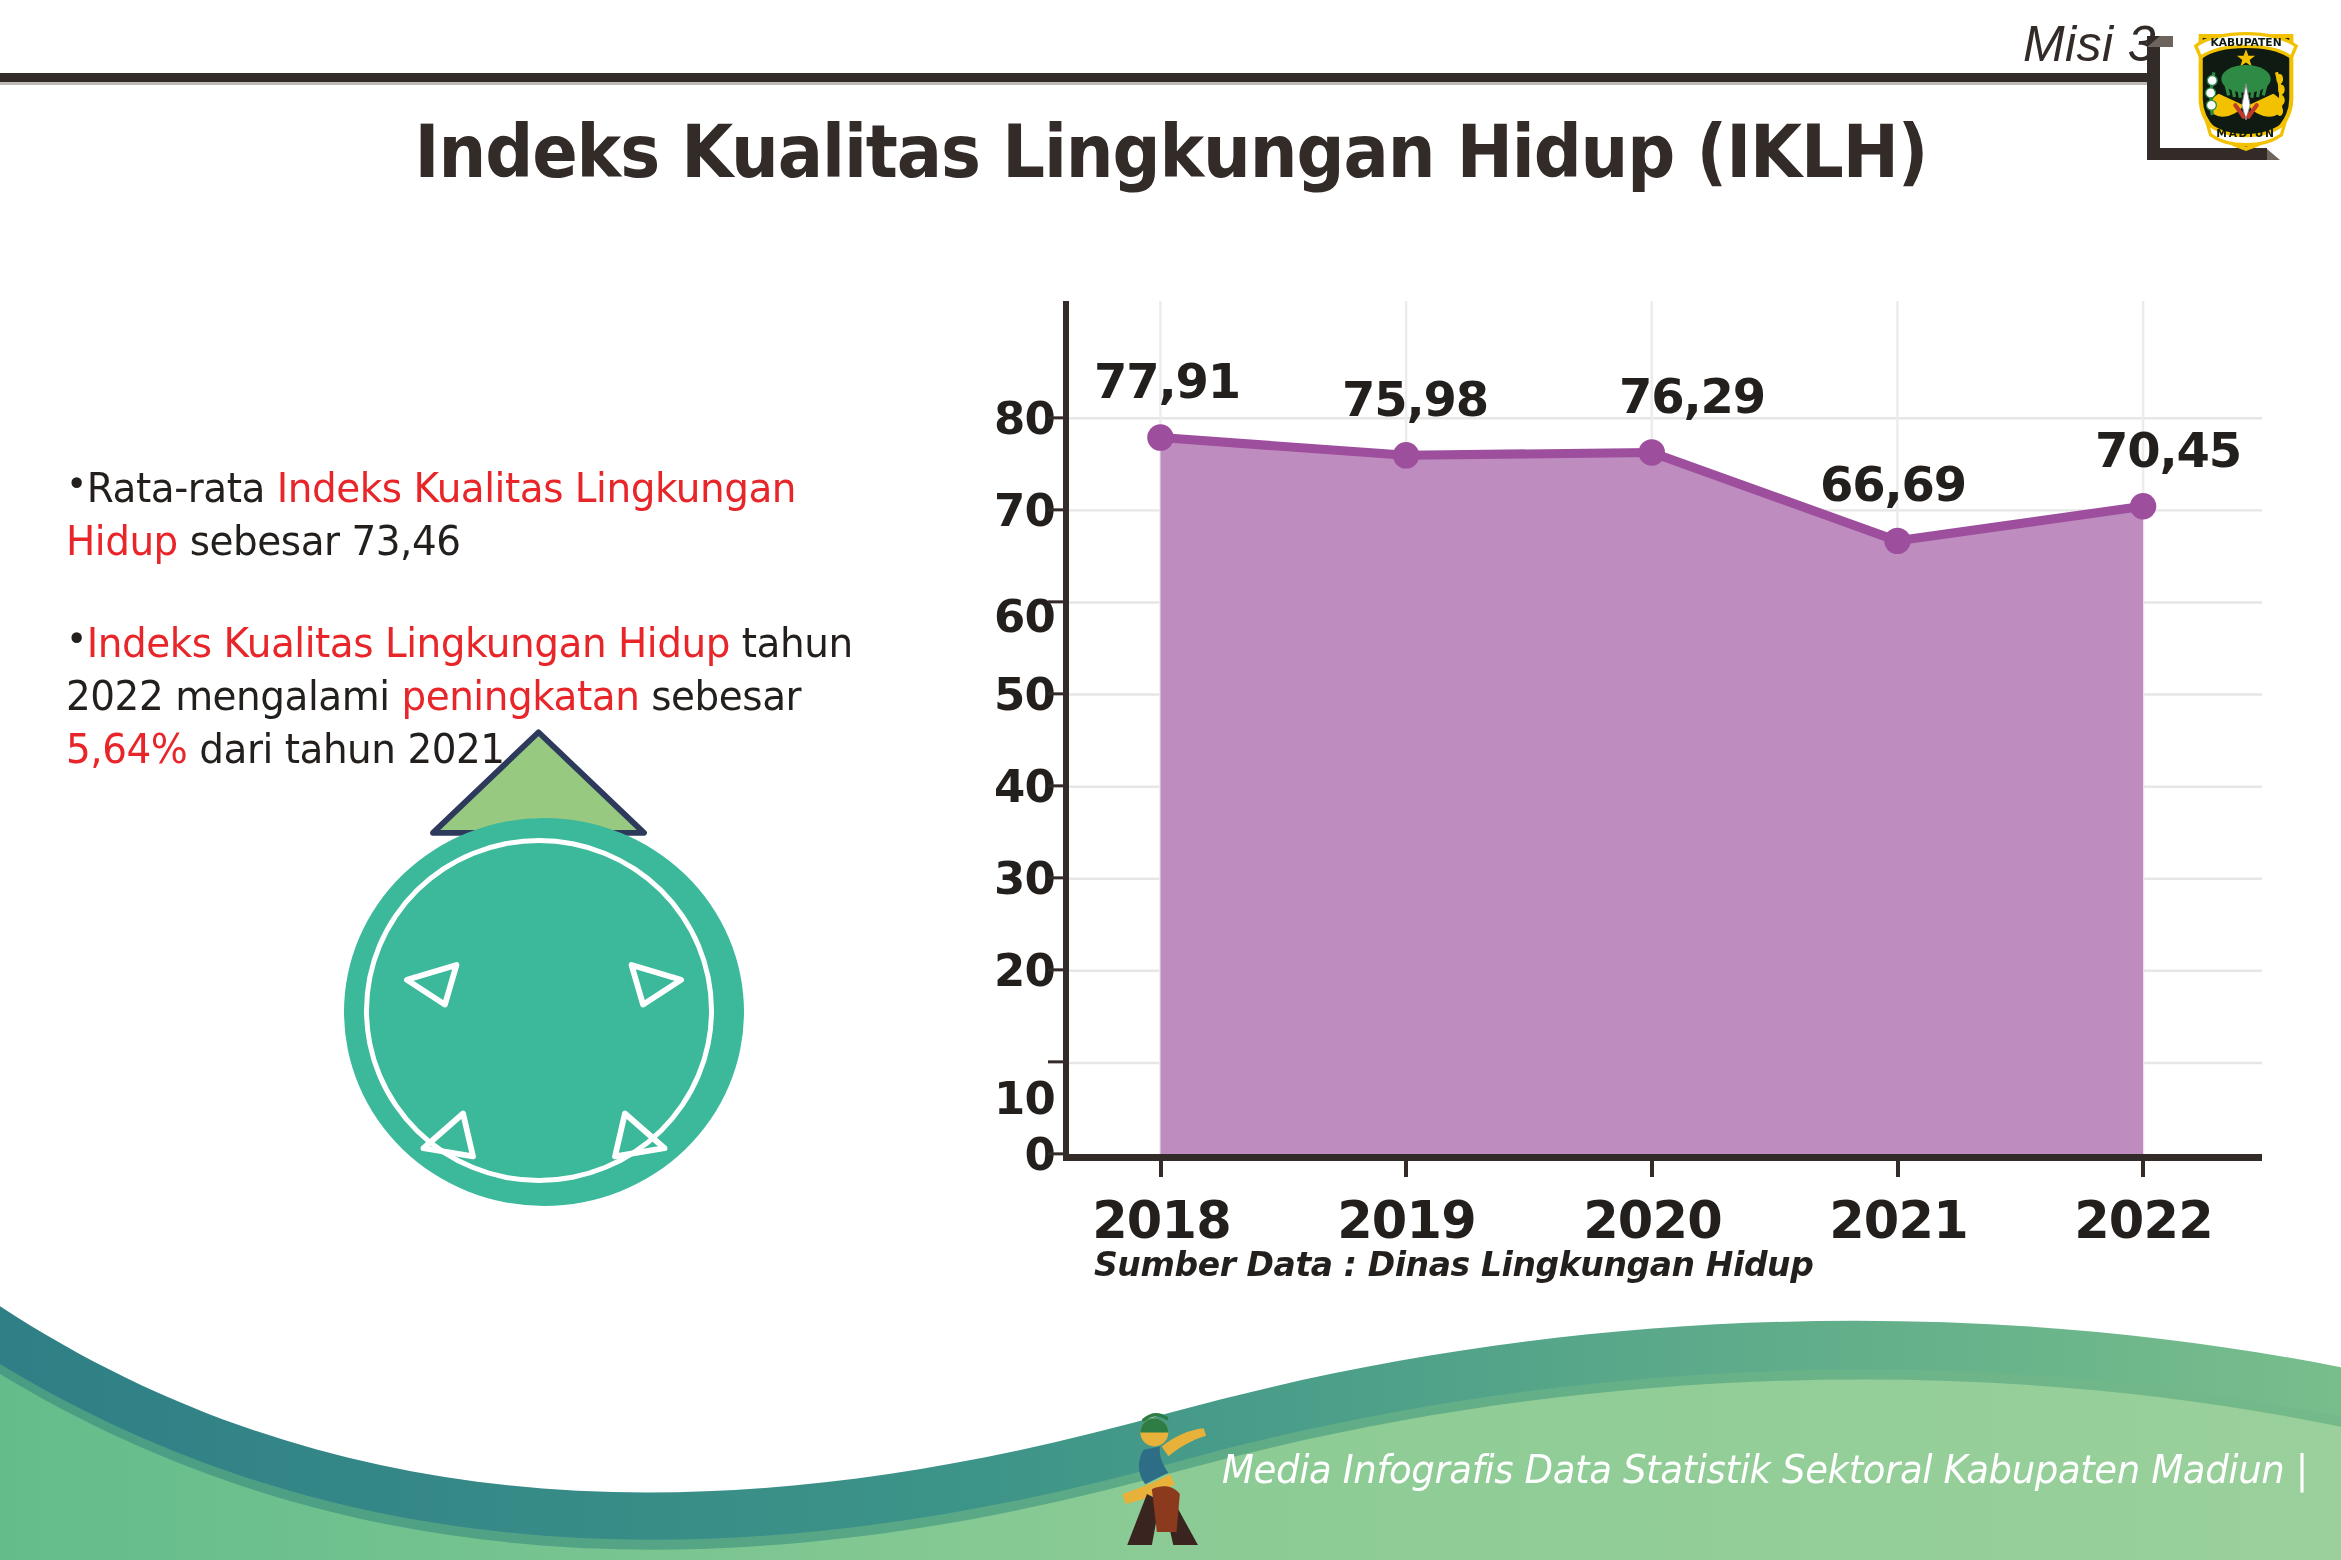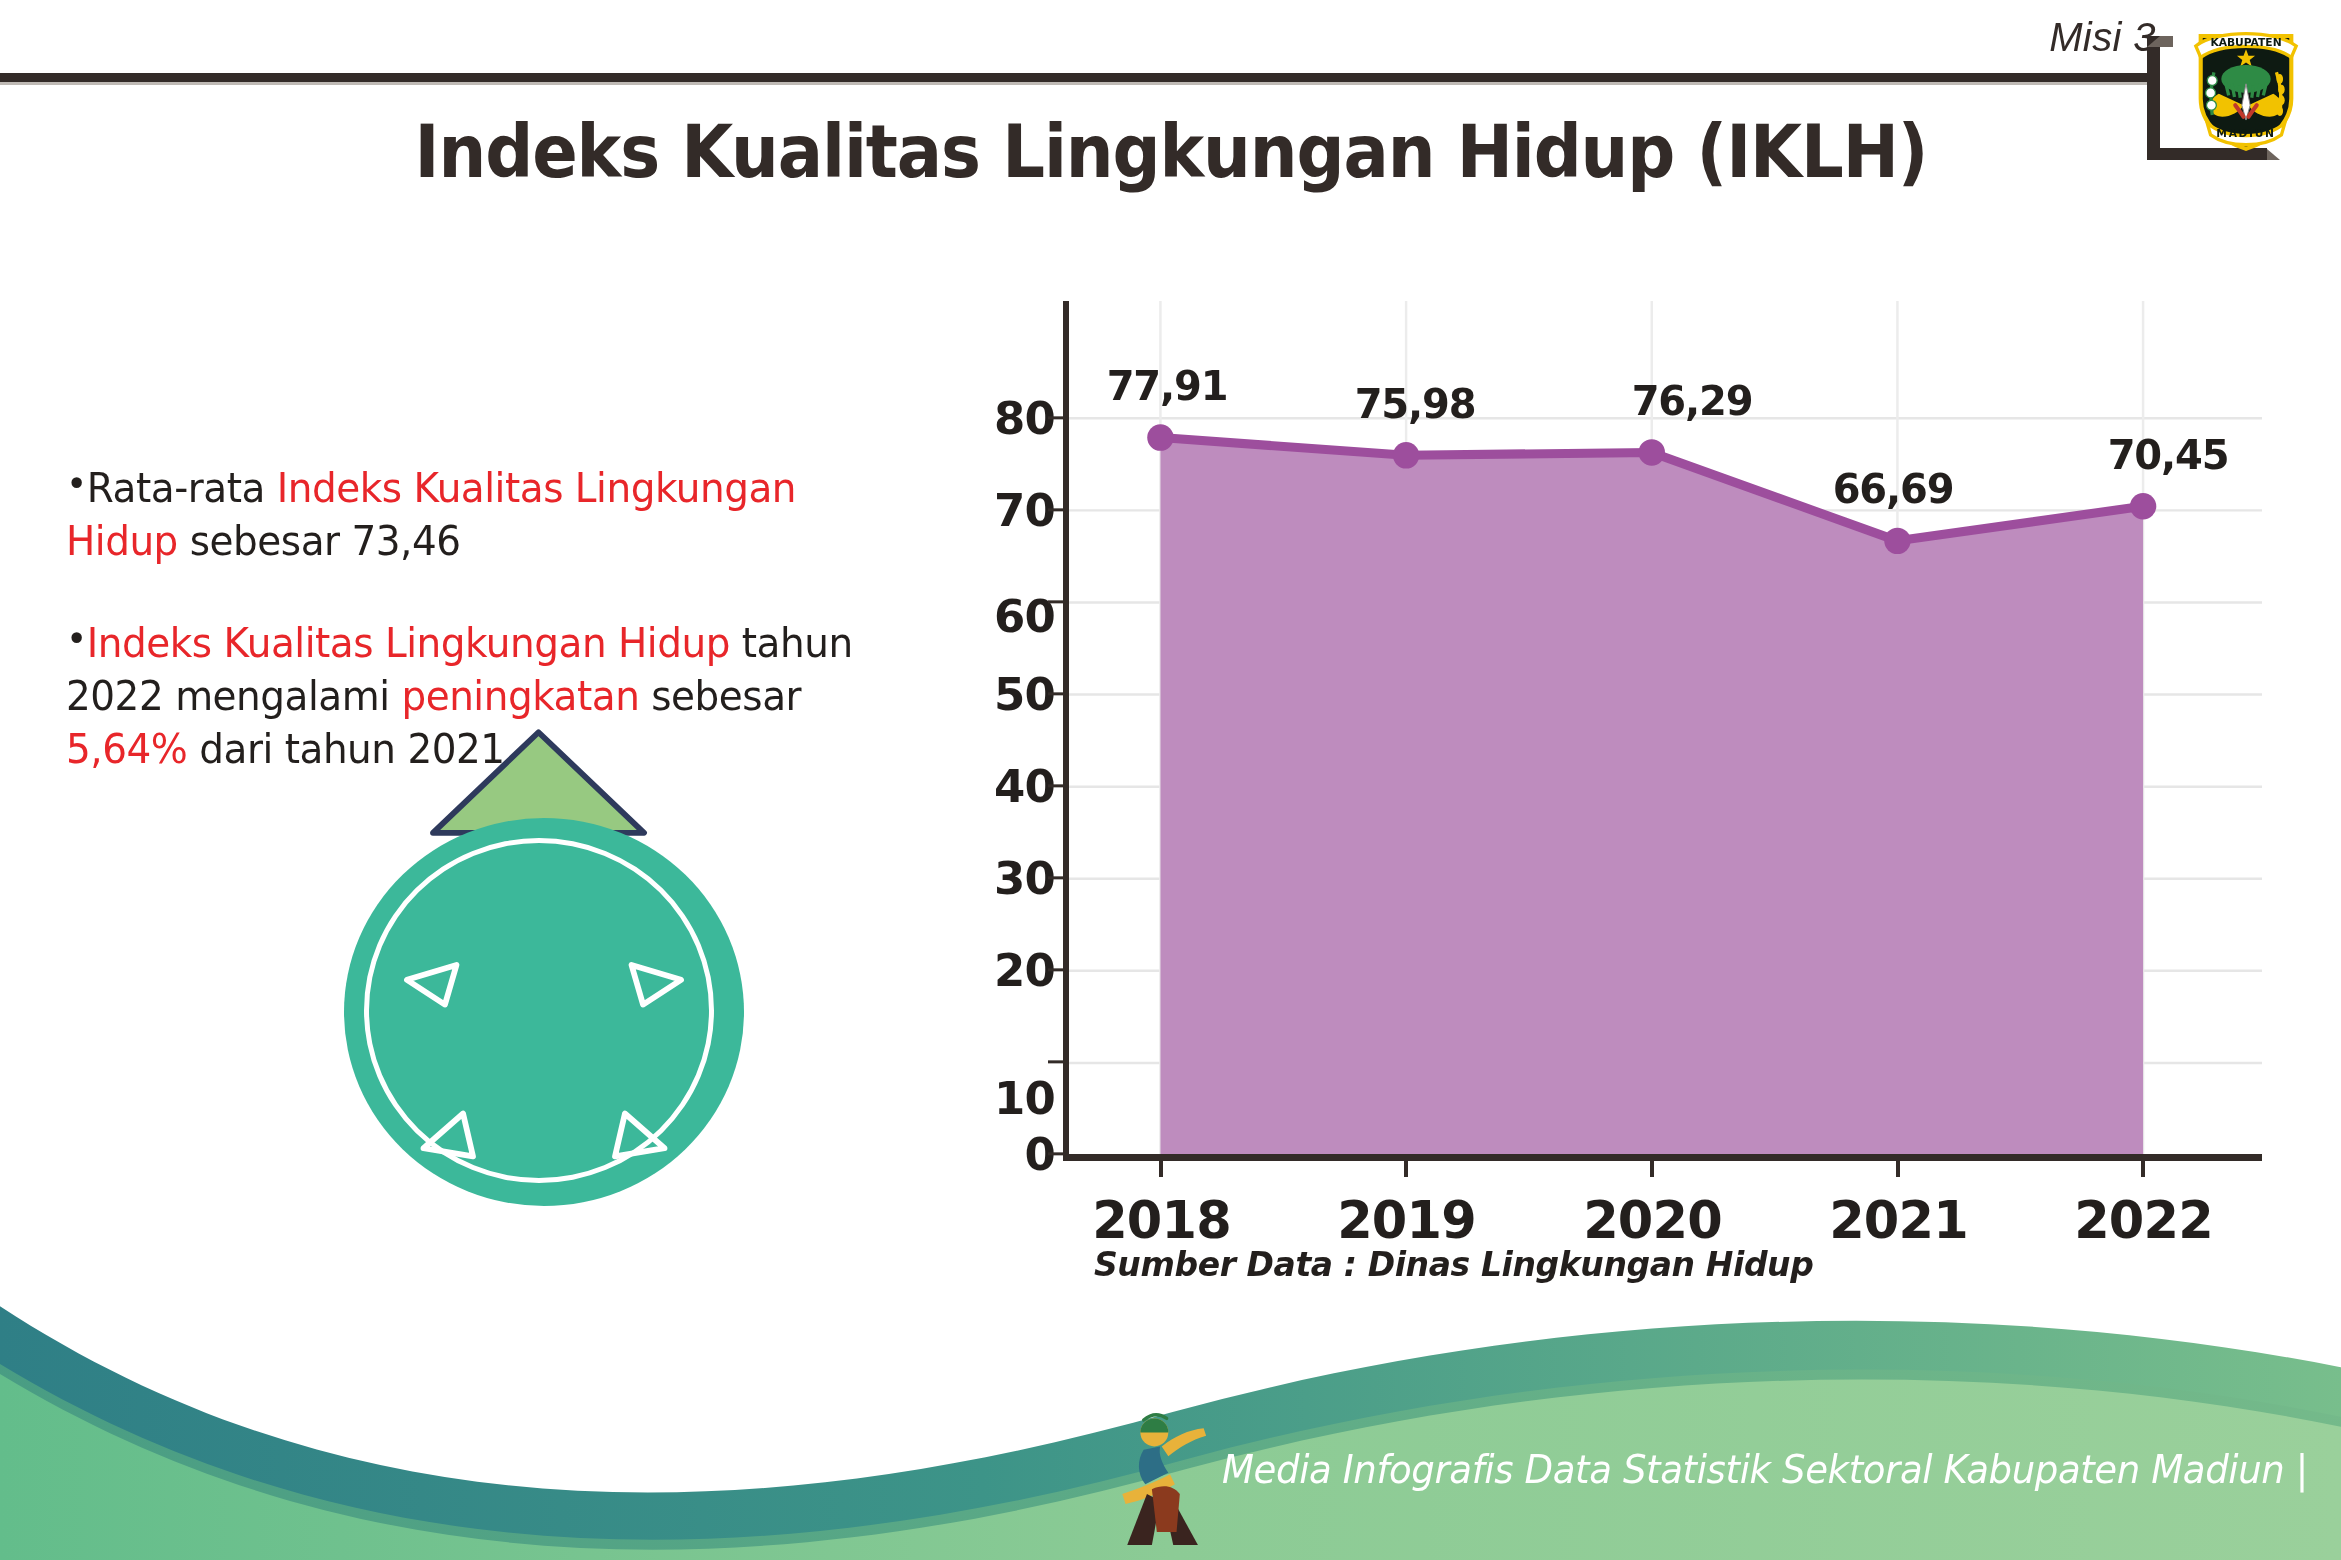--- a/index.html
+++ b/index.html
@@ -33,21 +33,21 @@
     height: 3.3px;
     background: #8b8279;
     opacity: .55;
   }
   #misi-label {
     position: absolute;
     right: 186px;
     top: 15px;
     font-family: "Liberation Sans", sans-serif;
     font-style: italic;
-    font-size: 40px;
+    font-size: 50px;
     color: #332B28;
     letter-spacing: 0.4px;
   }
   
   #crest-bracket {
     position: absolute;
     left: 2147px;
     top: 36px;
     width: 175px;
     height: 124px;
@@ -235,21 +235,21 @@
     left: 89px;
     top: 865px;
     width: 1199px;
     height: 7.4px;
     background: #332B28;
   }
   .data-label {
     position: absolute;
     font-family: "DejaVu Sans", sans-serif;
     font-weight: bold;
-    font-size: 40px;
+    font-size: 48px;
     color: #231f1d;
     letter-spacing: -1.2px;
     transform: translate(-50%, -100%);
     white-space: nowrap;
   }
   #chart-source {
     position: absolute;
     left: 1094px;
     top: 1245px;
     font-family: "DejaVu Sans", sans-serif;

